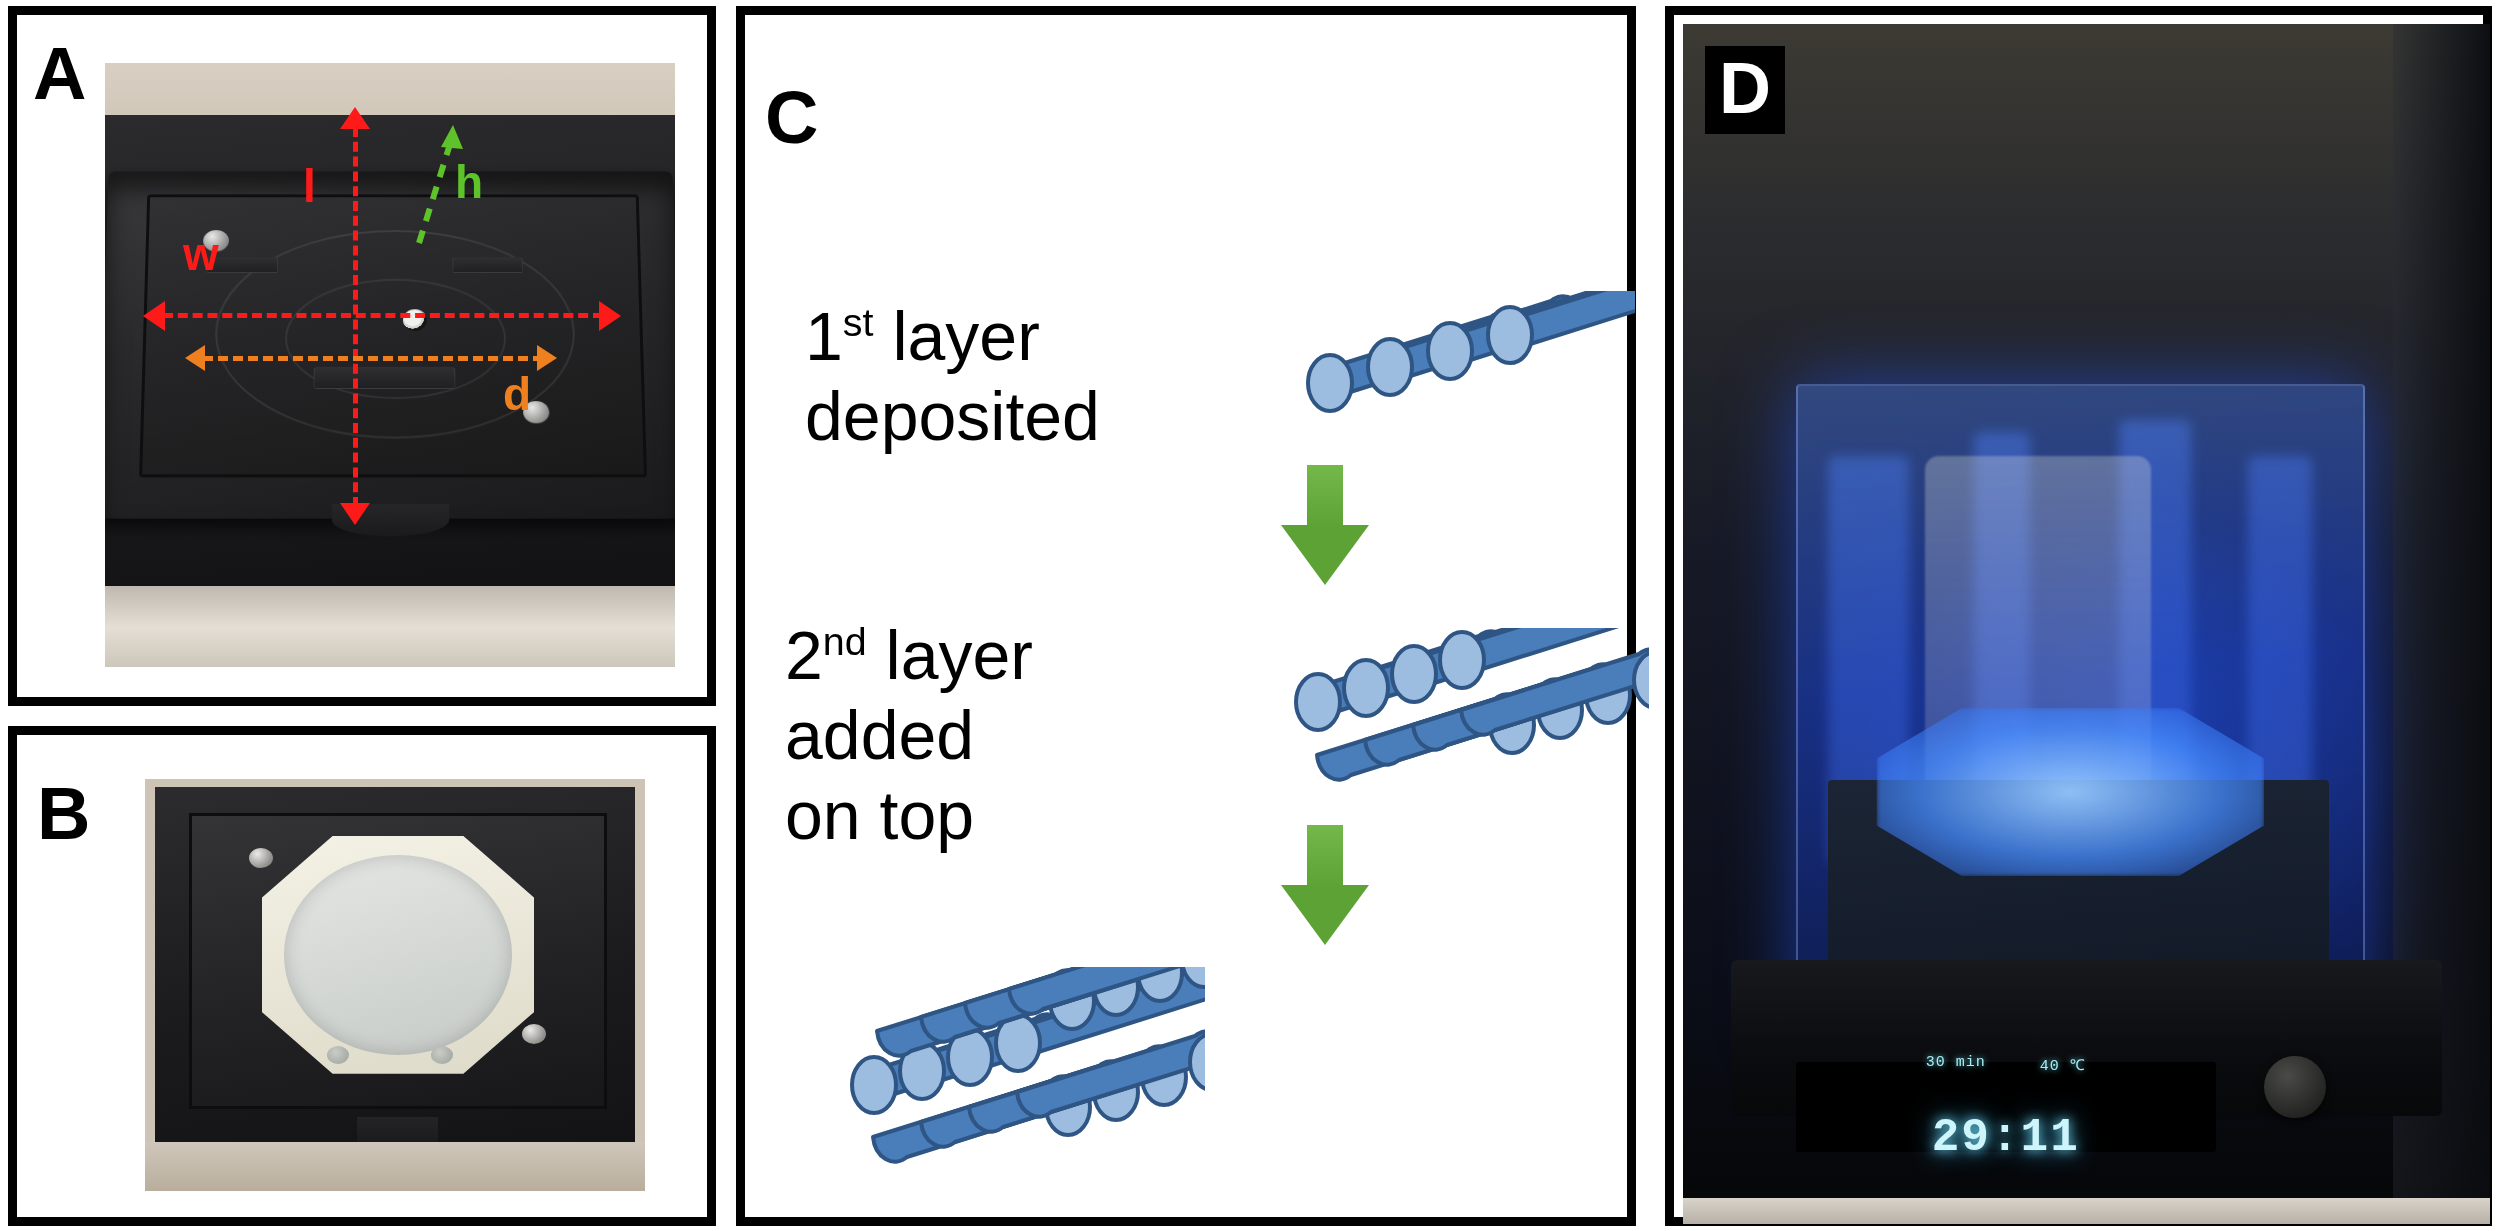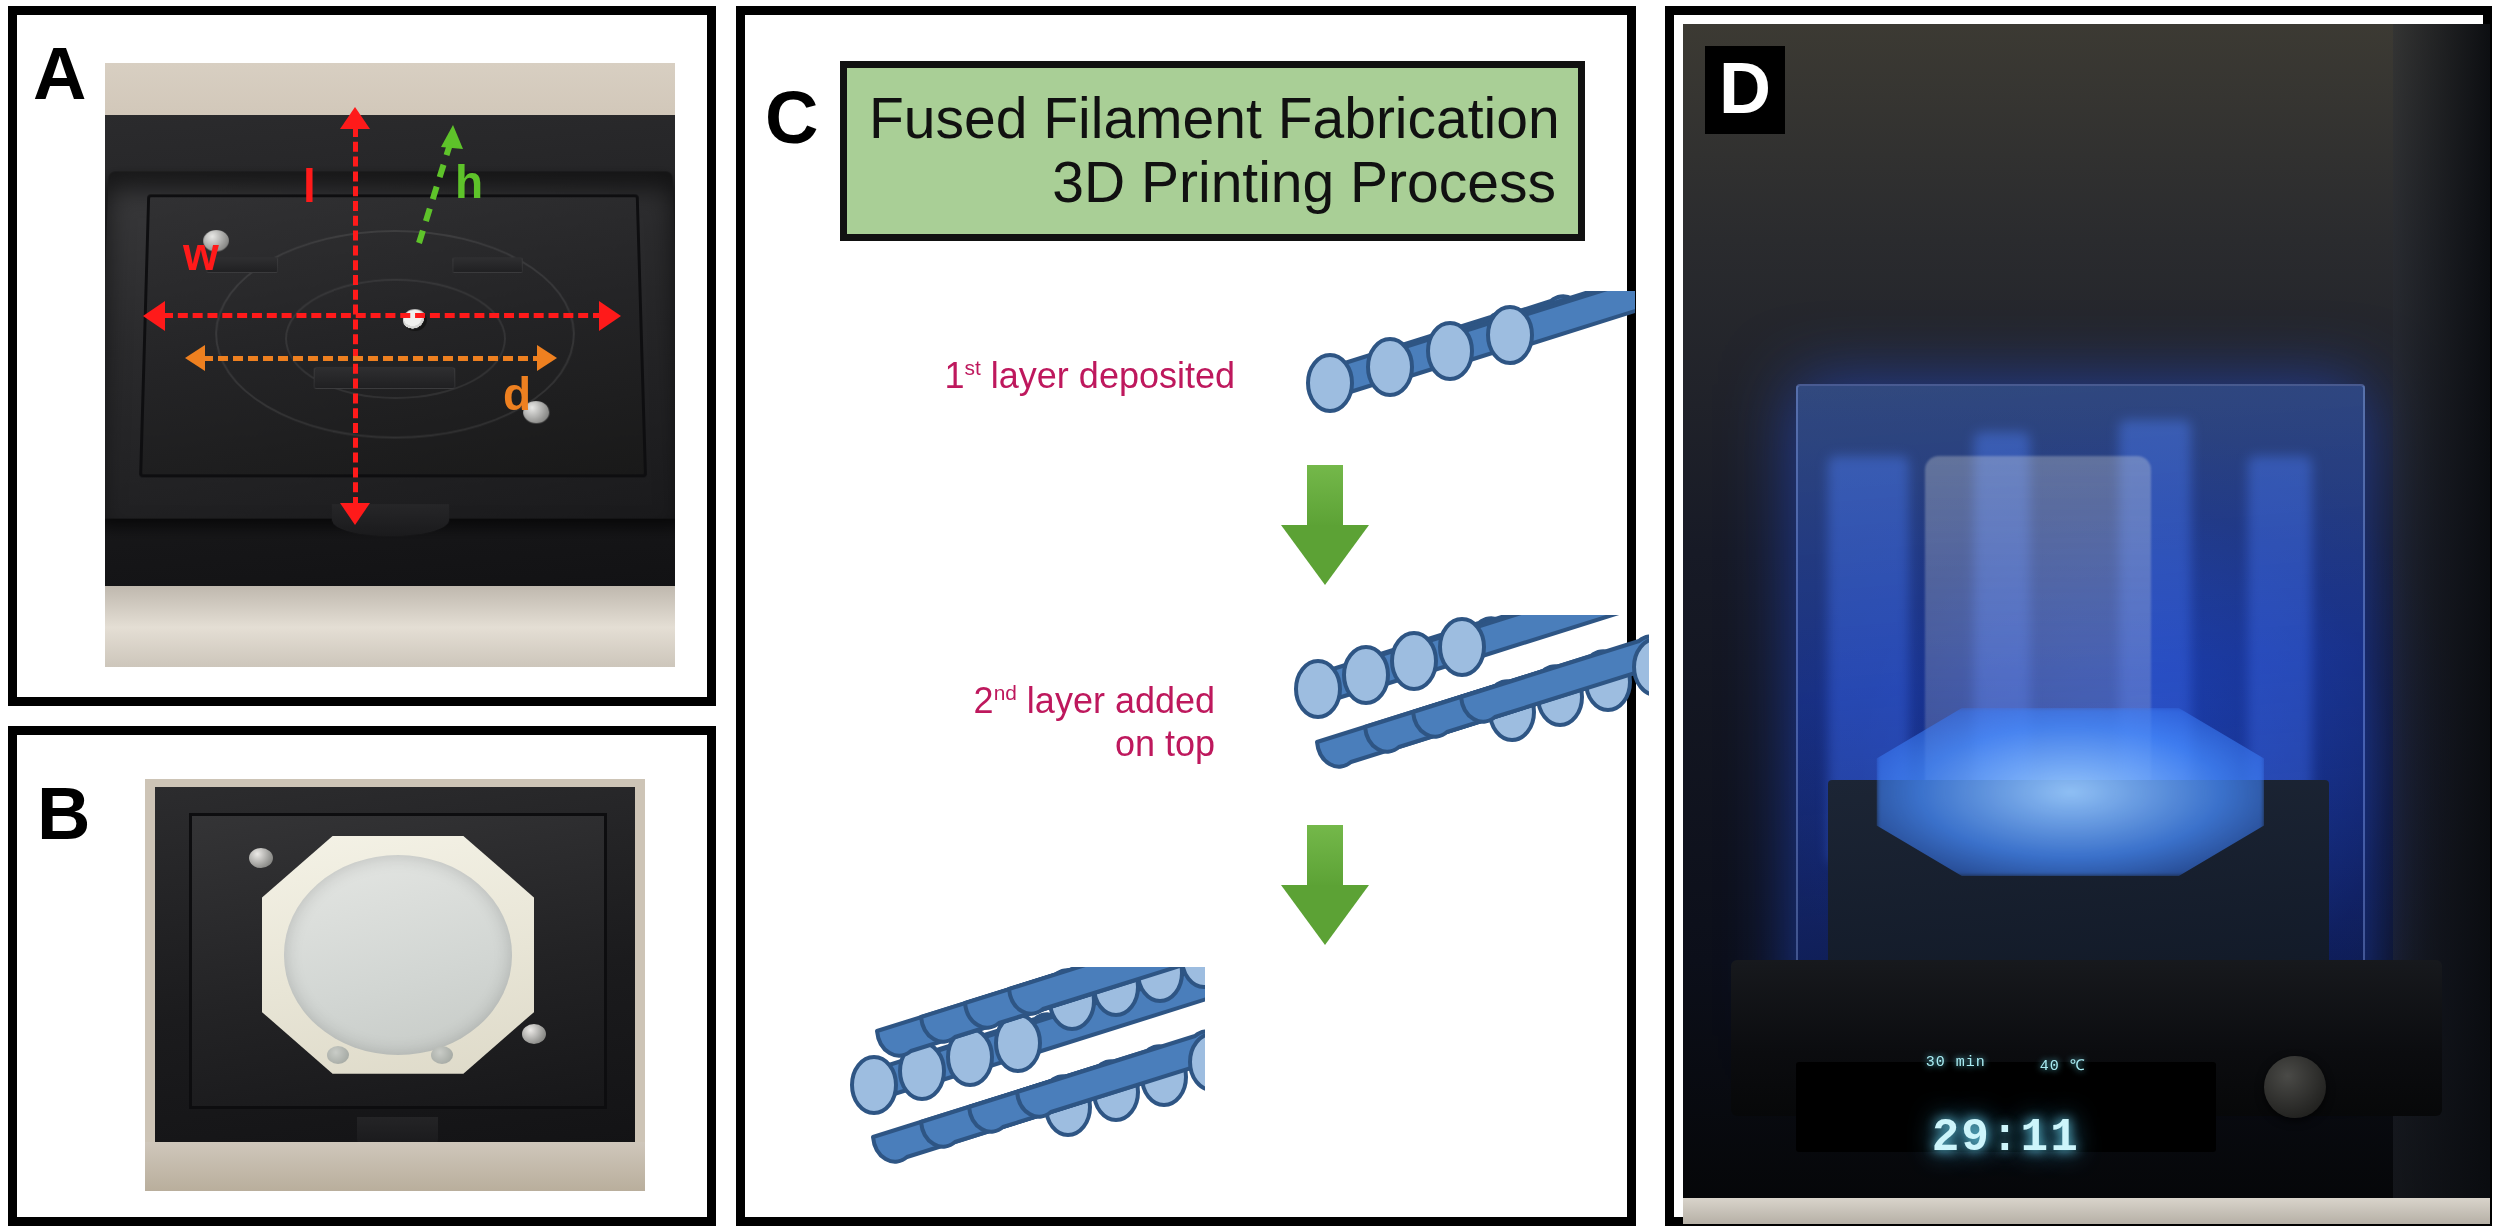--- a/index.html
+++ b/index.html
@@ -112,21 +112,21 @@
   
   .c-title{position:absolute;left:95px;top:46px;width:745px;height:180px;
     background:#a9cf96;border:7px solid #111;box-sizing:border-box;
     display:flex;flex-direction:column;justify-content:center;}
   .c-title-line{font-size:57px;color:#111;text-align:center;line-height:1.12;
     font-family:"Liberation Sans", sans-serif;}
   .c-title-line.l1{text-align:left;padding-left:22px;}
   .c-title-line.l2{text-align:right;padding-right:22px;}
 
   .c-step{position:absolute;display:flex;align-items:center;}
-  .c-step-text{width:430px;text-align:right;font-size:36px;color:#be185d;
+  .c-step-text{width:430px;text-align:left;font-size:68px;color:#000000;
     line-height:1.18;font-family:"Liberation Sans", sans-serif;}
   .c-step-text sup{font-size:0.58em;vertical-align:super;}
 
   .c-art{position:relative;width:330px;height:220px;}
 
   .c-arrow{position:absolute;width:88px;height:120px;}
   .c-arrow .shaft{position:absolute;left:26px;top:0;width:36px;height:62px;
     background:linear-gradient(180deg,#74b84a 0%,#5ca235 100%);}
   .c-arrow .head{position:absolute;left:0;top:60px;width:0;height:0;
     border-left:44px solid transparent;border-right:44px solid transparent;
@@ -242,24 +242,20 @@
         </div>
         <div class="b-tab"></div>
       </div>
       <div class="b-floor"></div>
     </div>
   </div>
 
   <div class="panel" id="panel-c">
     <div class="panel-letter" style="left:20px;top:66px;font-size:74px;">C</div>
 
-    <div class="c-title">
-      <div class="c-title-line l1">Fused Filament Fabrication</div>
-      <div class="c-title-line l2">3D Printing Process</div>
-    </div>
 
     <div class="c-step" style="left:60px;top:276px;">
       <div class="c-step-text">
         <span>1</span><sup>st</sup><span> layer deposited</span><br>
       </div>
       <div class="c-art" style="margin-left:60px;width:340px;height:170px;">
         <svg class="fil-svg" viewBox="0 0 340 170" width="340" height="170">
           <g stroke="#2e5584" stroke-width="4" stroke-linejoin="round">
             <g transform="translate(0,60)">
               <path d="M18 22 L196 -34 a22 28 0 0 1 34 20 L52 42 a22 28 0 0 1 -34 -20 Z" fill="#4a7ebb"></path>

